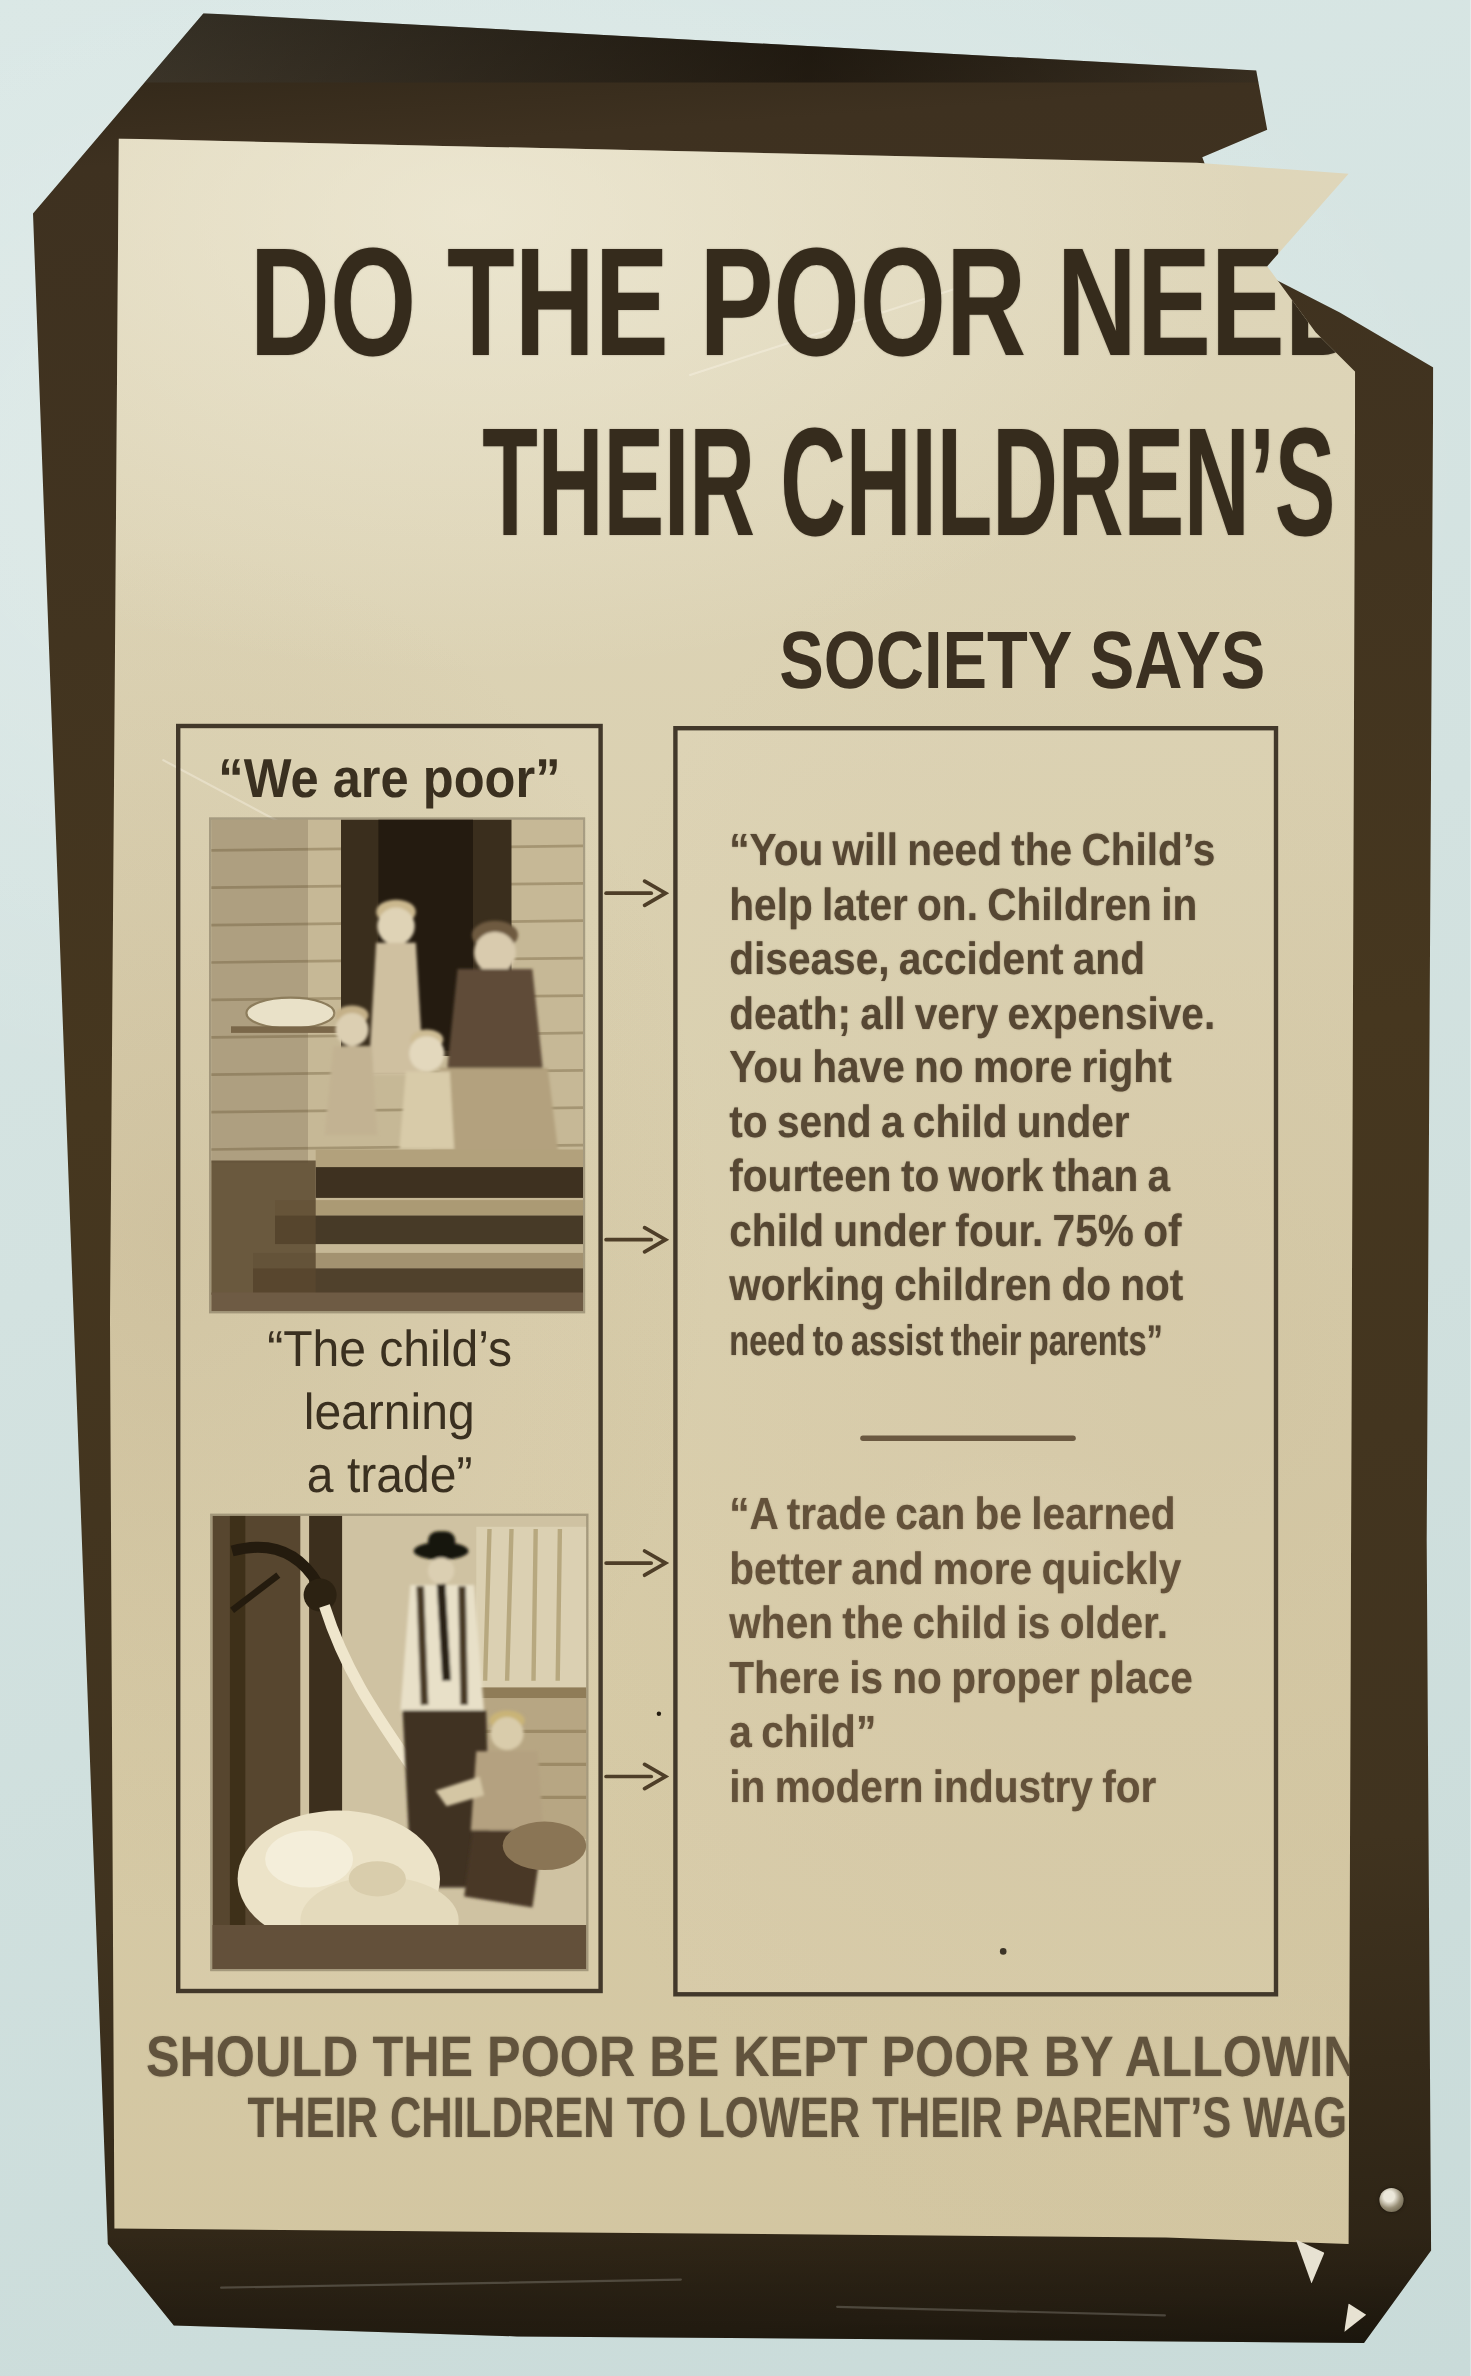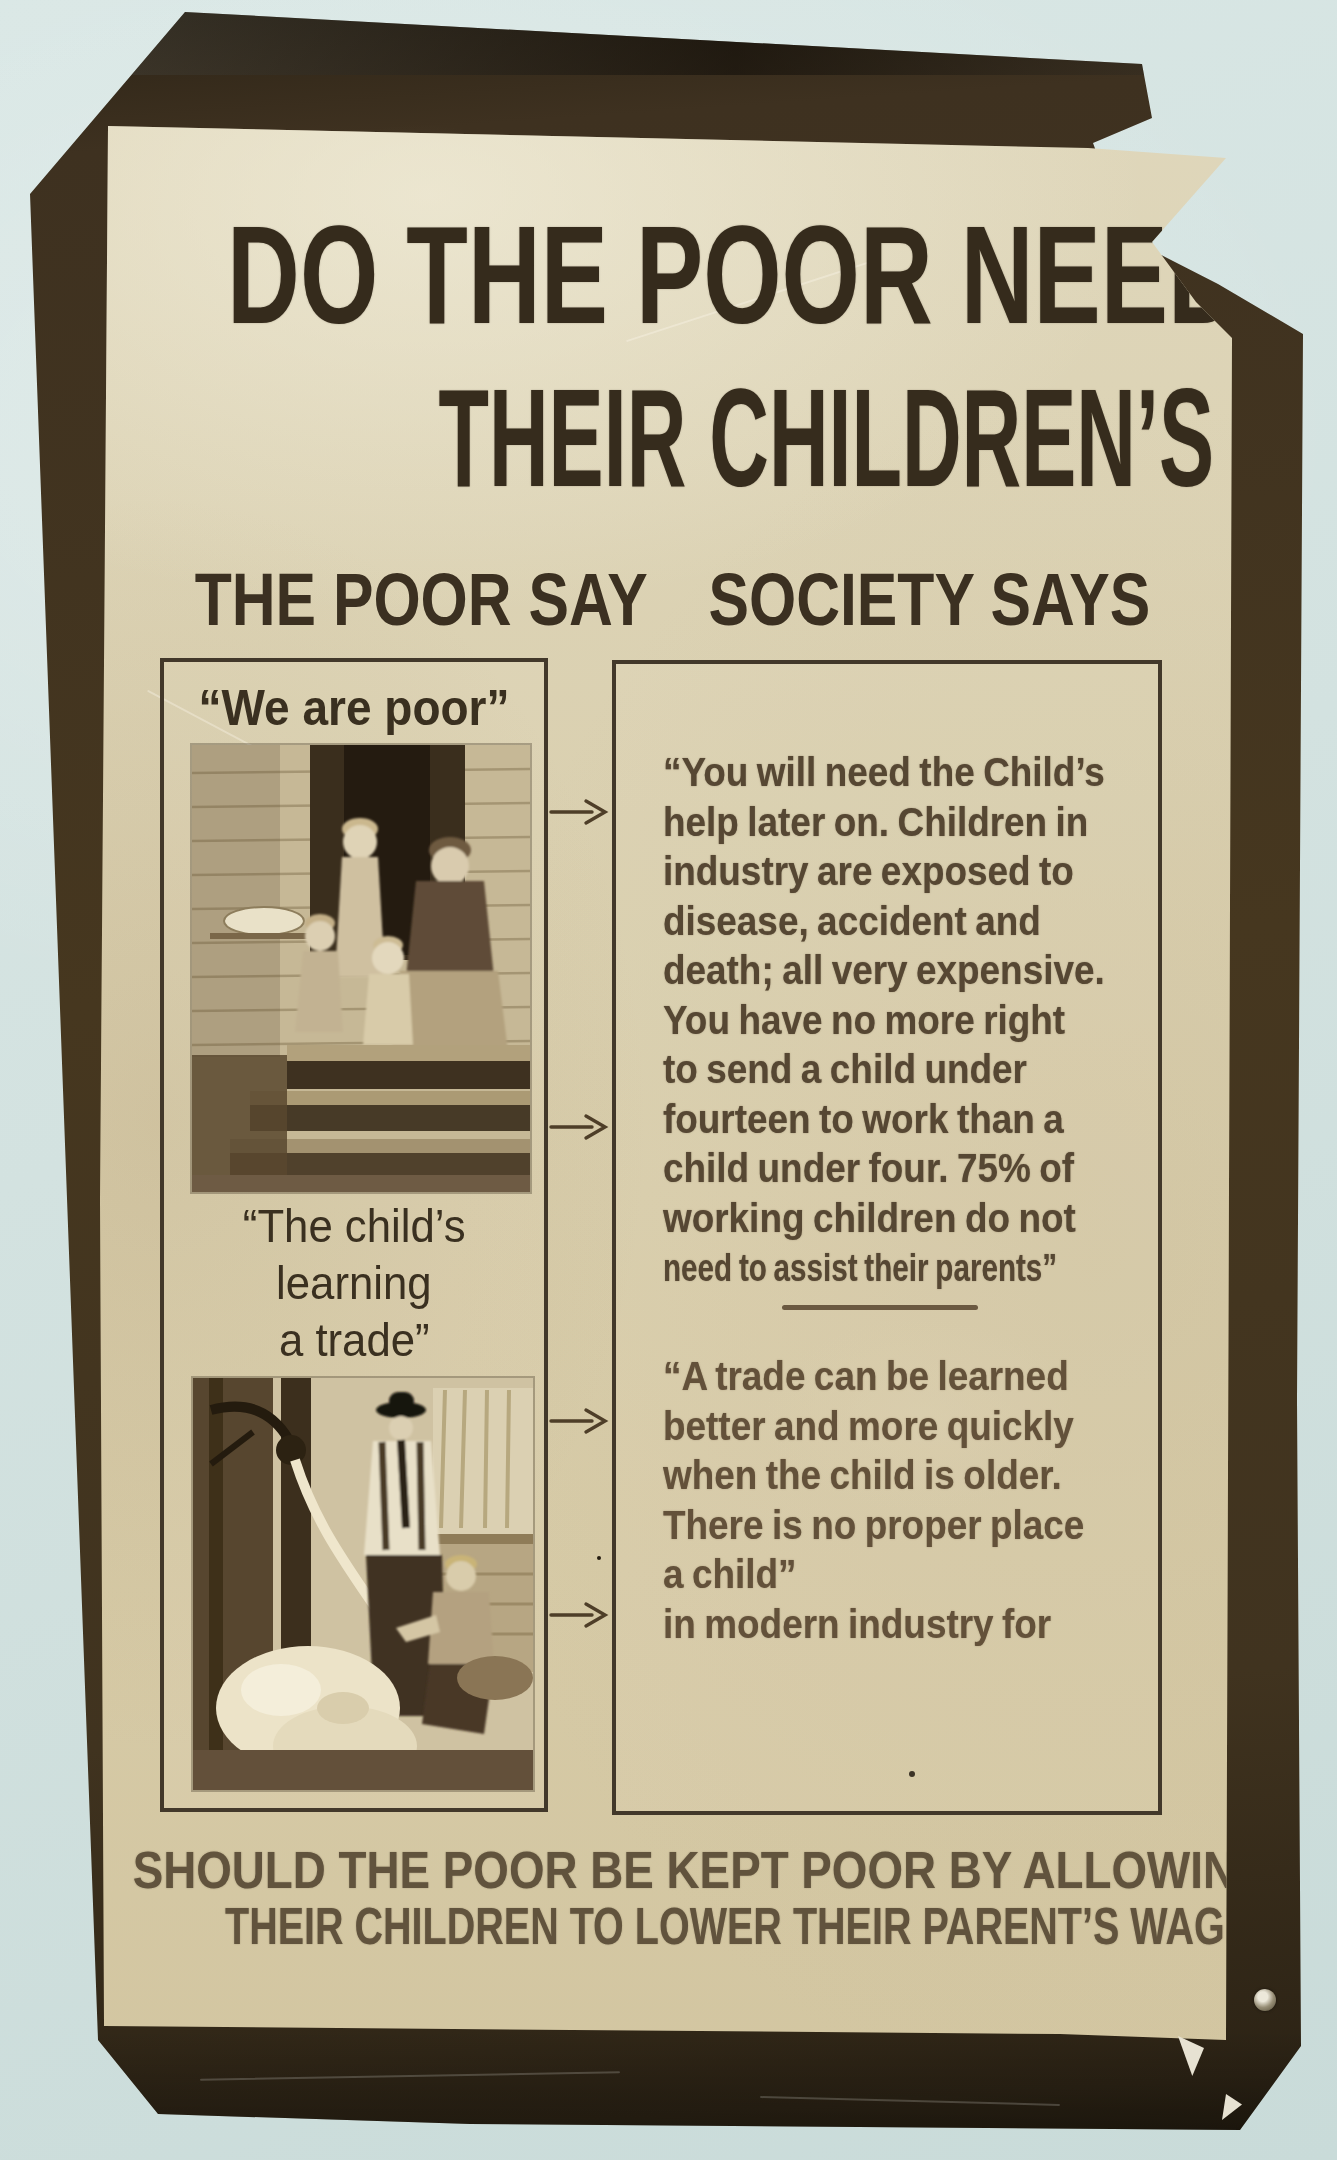--- a/index.html
+++ b/index.html
@@ -122,23 +122,20 @@
     <div class="speck" style="left:909px;top:1771px;width:6px;height:6px;"></div>
     <div class="speck" style="left:597px;top:1556px;width:4px;height:4px;"></div>
 
     <div class="linebox t1 title-soft">
       <span class="cx">DO THE POOR NEED</span>
     </div>
     <div class="linebox t2 title-soft">
       <span class="cx">THEIR CHILDREN’S HELP?</span>
     </div>
 
-    <div class="linebox hdr hdr-left">
-      <span class="cx">THE POOR SAY</span>
-    </div>
     <div class="linebox hdr hdr-right">
       <span class="cx">SOCIETY SAYS</span>
     </div>
 
     <div class="box box-left"></div>
     <div class="box box-right"></div>
 
     <div class="linebox cap1">
       <span class="cx">“We are poor”</span>
     </div>
@@ -280,21 +277,20 @@
           <g stroke="#4e3e28" stroke-width="3.4" fill="none" stroke-linecap="round">
             <line x1="3" y1="16" x2="44" y2="16"></line>
             <polyline points="38,5 57,16 38,27"></polyline>
           </g>
         </svg>
     </div>
 
     <div class="quote q1">
       <div class="ql"><span class="cx">“You will need the Child’s</span></div>
       <div class="ql"><span class="cx">help later on. Children in</span></div>
-      <div class="ql"><span class="cx">industry are exposed to</span></div>
       <div class="ql"><span class="cx">disease, accident and</span></div>
       <div class="ql"><span class="cx">death; all very expensive.</span></div>
       <div class="ql"><span class="cx">You have no more right</span></div>
       <div class="ql"><span class="cx">to send a child under</span></div>
       <div class="ql"><span class="cx">fourteen to work than a</span></div>
       <div class="ql"><span class="cx">child under four. 75% of</span></div>
       <div class="ql"><span class="cx">working children do not</span></div>
       <div class="ql"><span class="cx sq">need to assist their parents”</span></div>
     </div>
 

